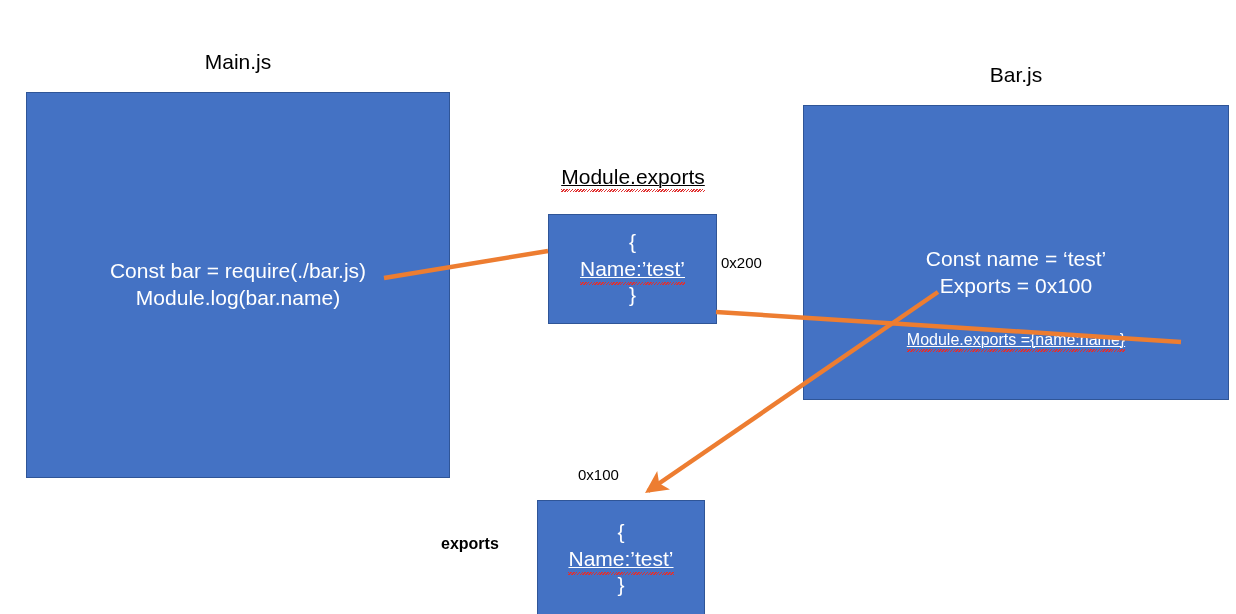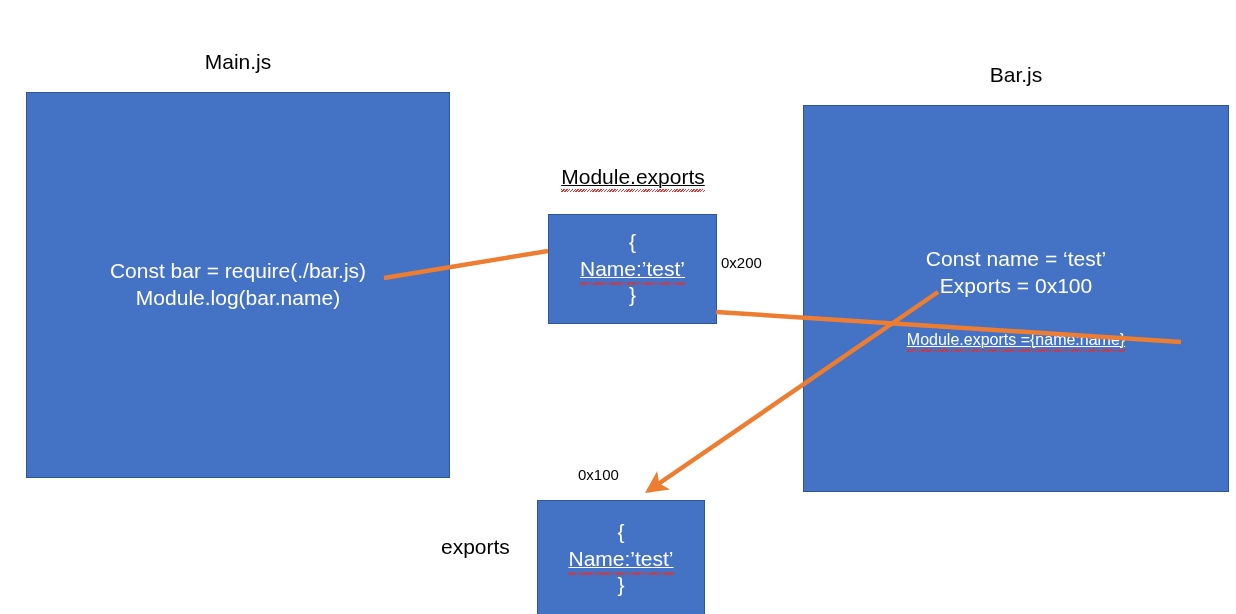--- a/index.html
+++ b/index.html
@@ -42,23 +42,24 @@
   .addr-label {
     position: absolute;
     color: #000000;
     font-size: 15px;
     line-height: 1.15;
     white-space: nowrap;
   }
   .side-label {
     position: absolute;
     color: #000000;
-    font-size: 21px;
+    font-size: 16px;
     line-height: 1.15;
     white-space: nowrap;
+    font-weight: bold;
   }
   .code-line {
     font-size: 21px;
     line-height: 1.28;
     white-space: nowrap;
     color: #ffffff;
   }
   .code-block {
     position: absolute;
     left: 0;
@@ -138,21 +139,21 @@
     <div class="code-line">
       <span class="spell">Name:’test’</span>
     </div>
     <div class="code-line">}</div>
   </div>
 
   <div class="addr-label" style="left:721px; top:234px;">0x200</div>
 
   <div class="box-label" style="left:803px; top:43px; width:426px;">Bar.js</div>
 
-  <div class="box" style="left:803px; top:85px; width:426px; height:387px; justify-content:flex-start;">
+  <div class="box" style="left:803px; top:85px; width:426px; height:295px; justify-content:flex-start;">
     <div class="code-block" style="top:140px;">
       <div class="code-line">Const name = ‘test’</div>
       <div class="code-line">Exports = 0x100</div>
     </div>
     <div class="code-block" style="top:225px;">
       <span class="spell">Module.exports ={name:name}</span>
     </div>
   </div>
 
   <div class="addr-label" style="left:578px; top:446px;">0x100</div>

